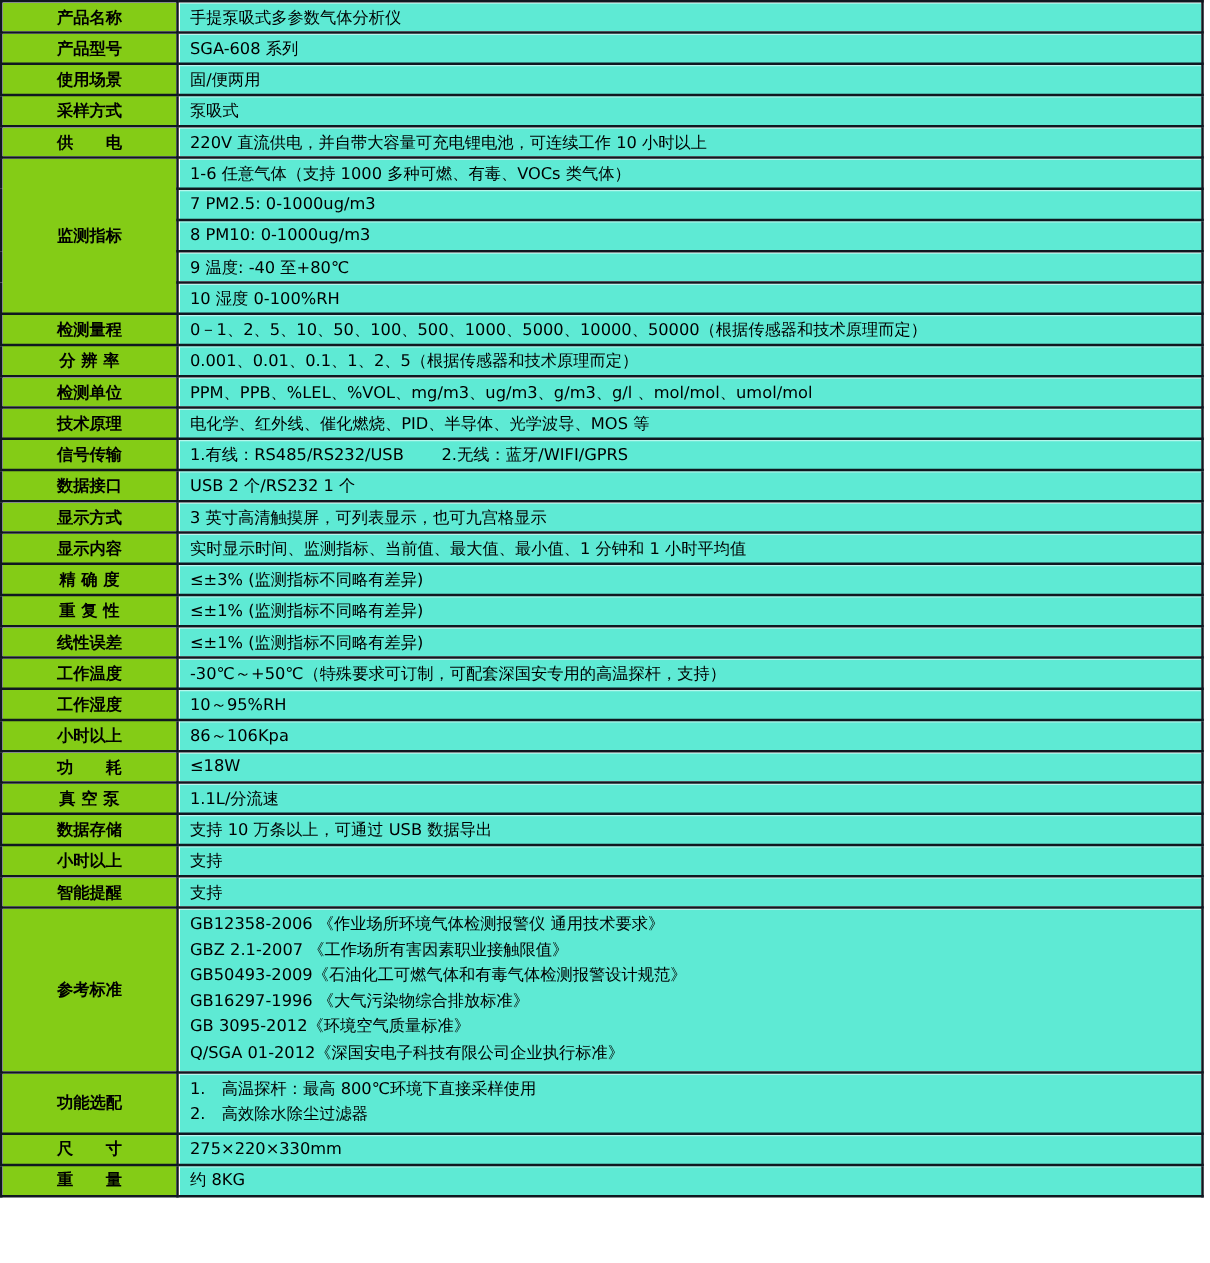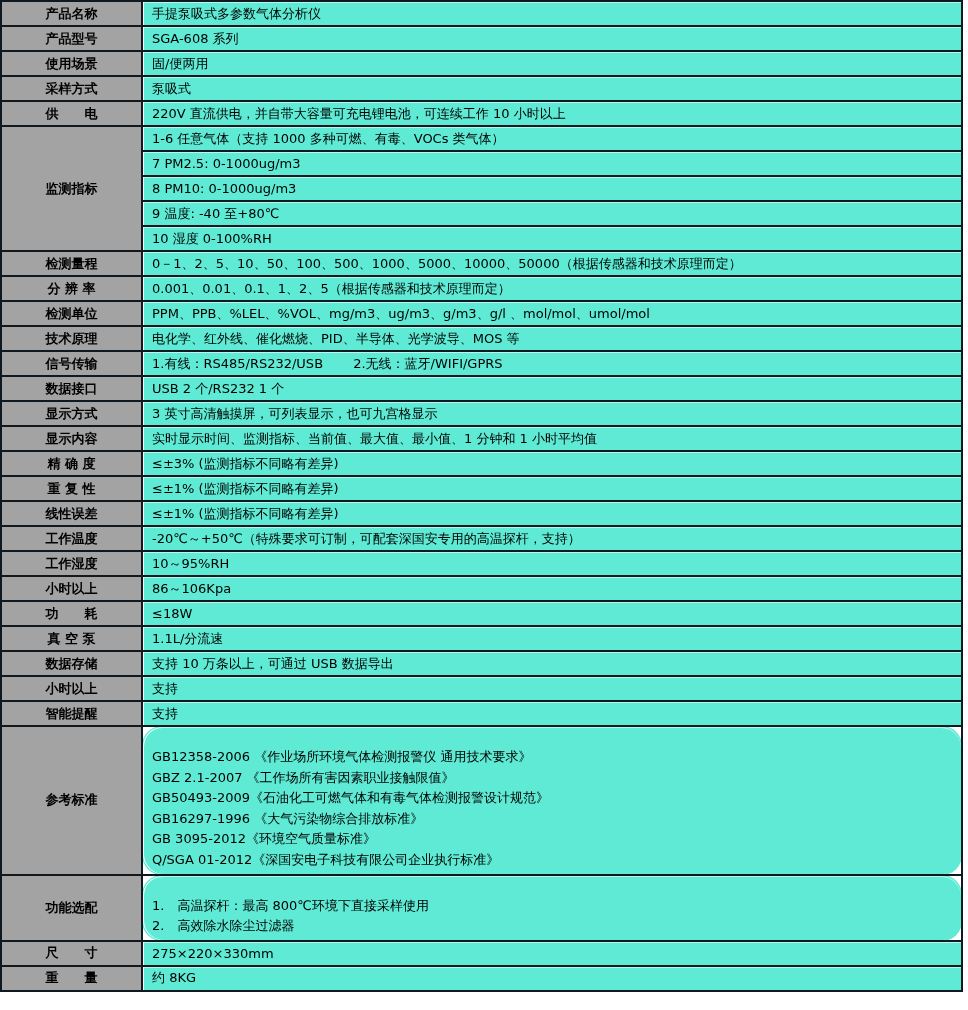--- a/index.html
+++ b/index.html
@@ -16,37 +16,37 @@
     border-collapse: collapse;
     table-layout: fixed;
     width: 963px;
   }
   col.c-label { width: 141px; }
   th, td {
     border: 2px solid #101820;
     overflow: hidden;
   }
   th.label {
-    background: #a3a3a3;
+    background: #84cc16;
     font-size: 13px;
     font-weight: bold;
     text-align: center;
     padding: 0 2px;
   }
   td.value {
     background: #5eead4;
     font-size: 13px;
     font-weight: normal;
     text-align: left;
     padding: 2px 6px 2px 9px;
     white-space: nowrap;
     box-shadow: inset 1px 0 0 #ffffff, inset 0 1px 0 rgba(255,255,255,.55);
   }
   tr.r th, tr.r td { height: 25px; }
-  td.multiline { line-height: 20.6px; padding-top: 20px; padding-bottom: 3px; border-radius: 20px; }
+  td.multiline { line-height: 20.6px; padding-top: 3px; padding-bottom: 3px; }
   td.multiline .line { white-space: nowrap; }
 </style>
 </head>
 <body>
 
 <table class="spec">
   <colgroup>
       <col class="c-label">
       <col>
     </colgroup>
@@ -128,21 +128,21 @@
     <tr class="r">
       <th class="label">重 复 性</th>
       <td class="value">≤±1% (监测指标不同略有差异)</td>
     </tr>
     <tr class="r">
       <th class="label">线性误差</th>
       <td class="value">≤±1% (监测指标不同略有差异)</td>
     </tr>
     <tr class="r">
       <th class="label">工作温度</th>
-      <td class="value">-20℃～+50℃（特殊要求可订制，可配套深国安专用的高温探杆，支持）</td>
+      <td class="value">-30℃～+50℃（特殊要求可订制，可配套深国安专用的高温探杆，支持）</td>
     </tr>
     <tr class="r">
       <th class="label">工作湿度</th>
       <td class="value">10～95%RH</td>
     </tr>
     <tr class="r">
       <th class="label">小时以上</th>
       <td class="value">86～106Kpa</td>
     </tr>
     <tr class="r">

